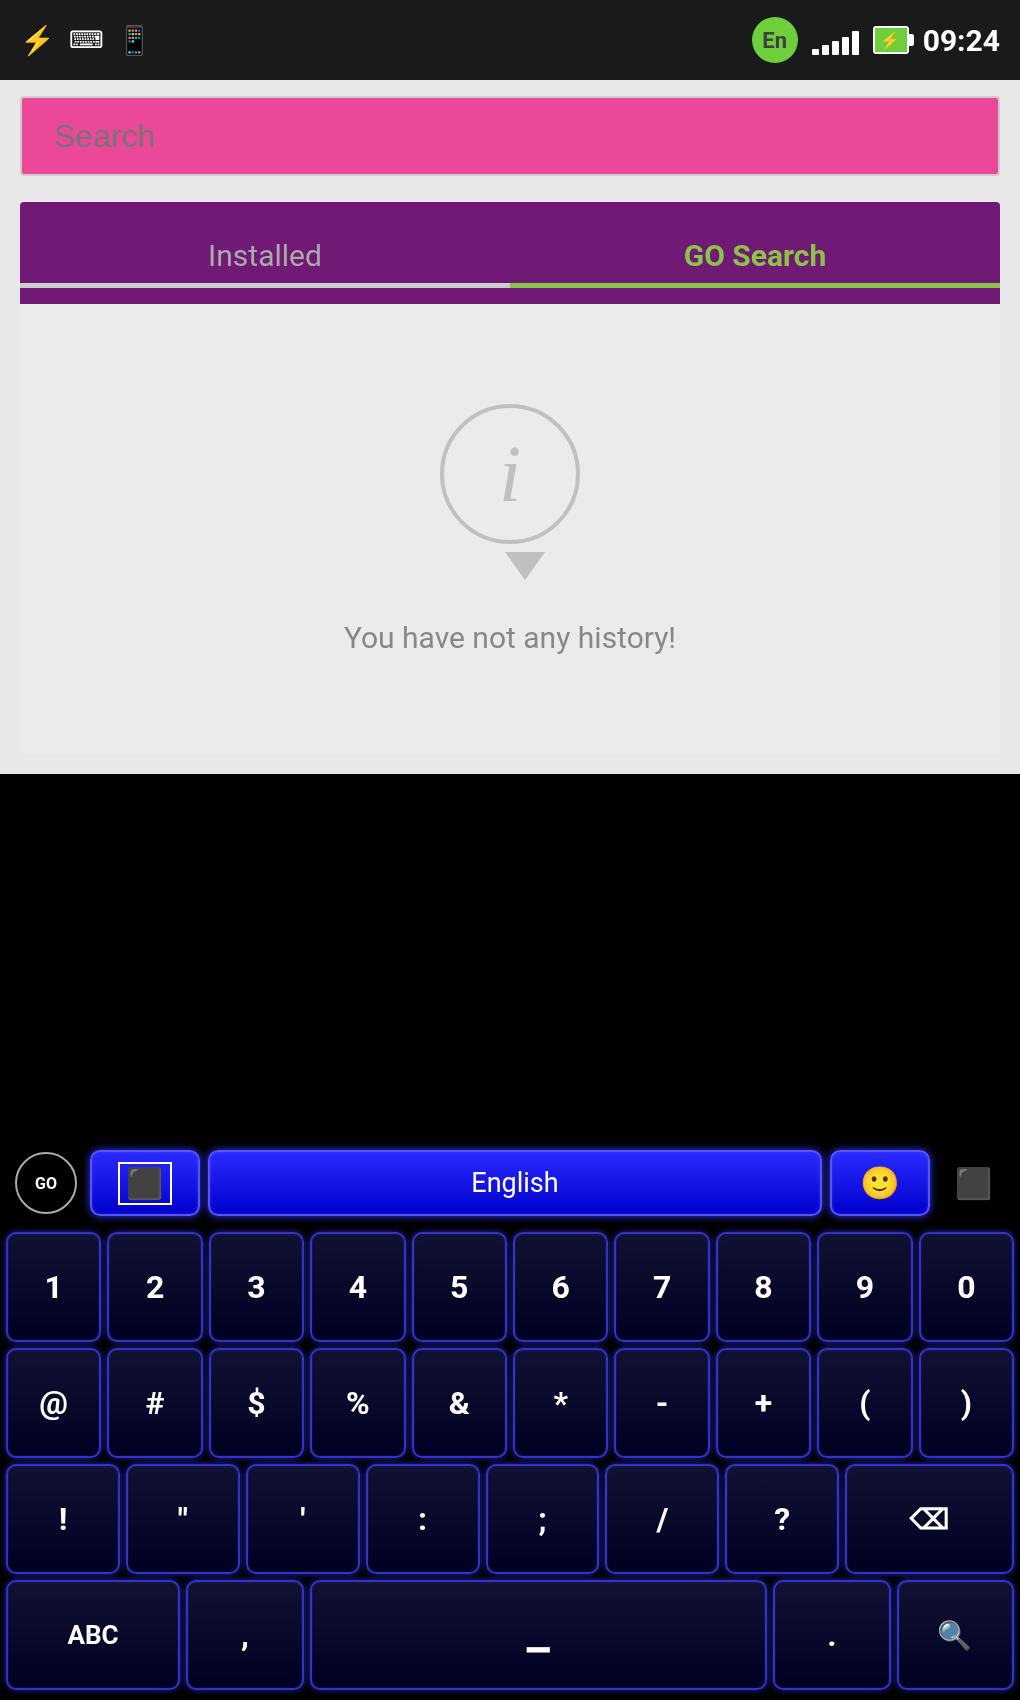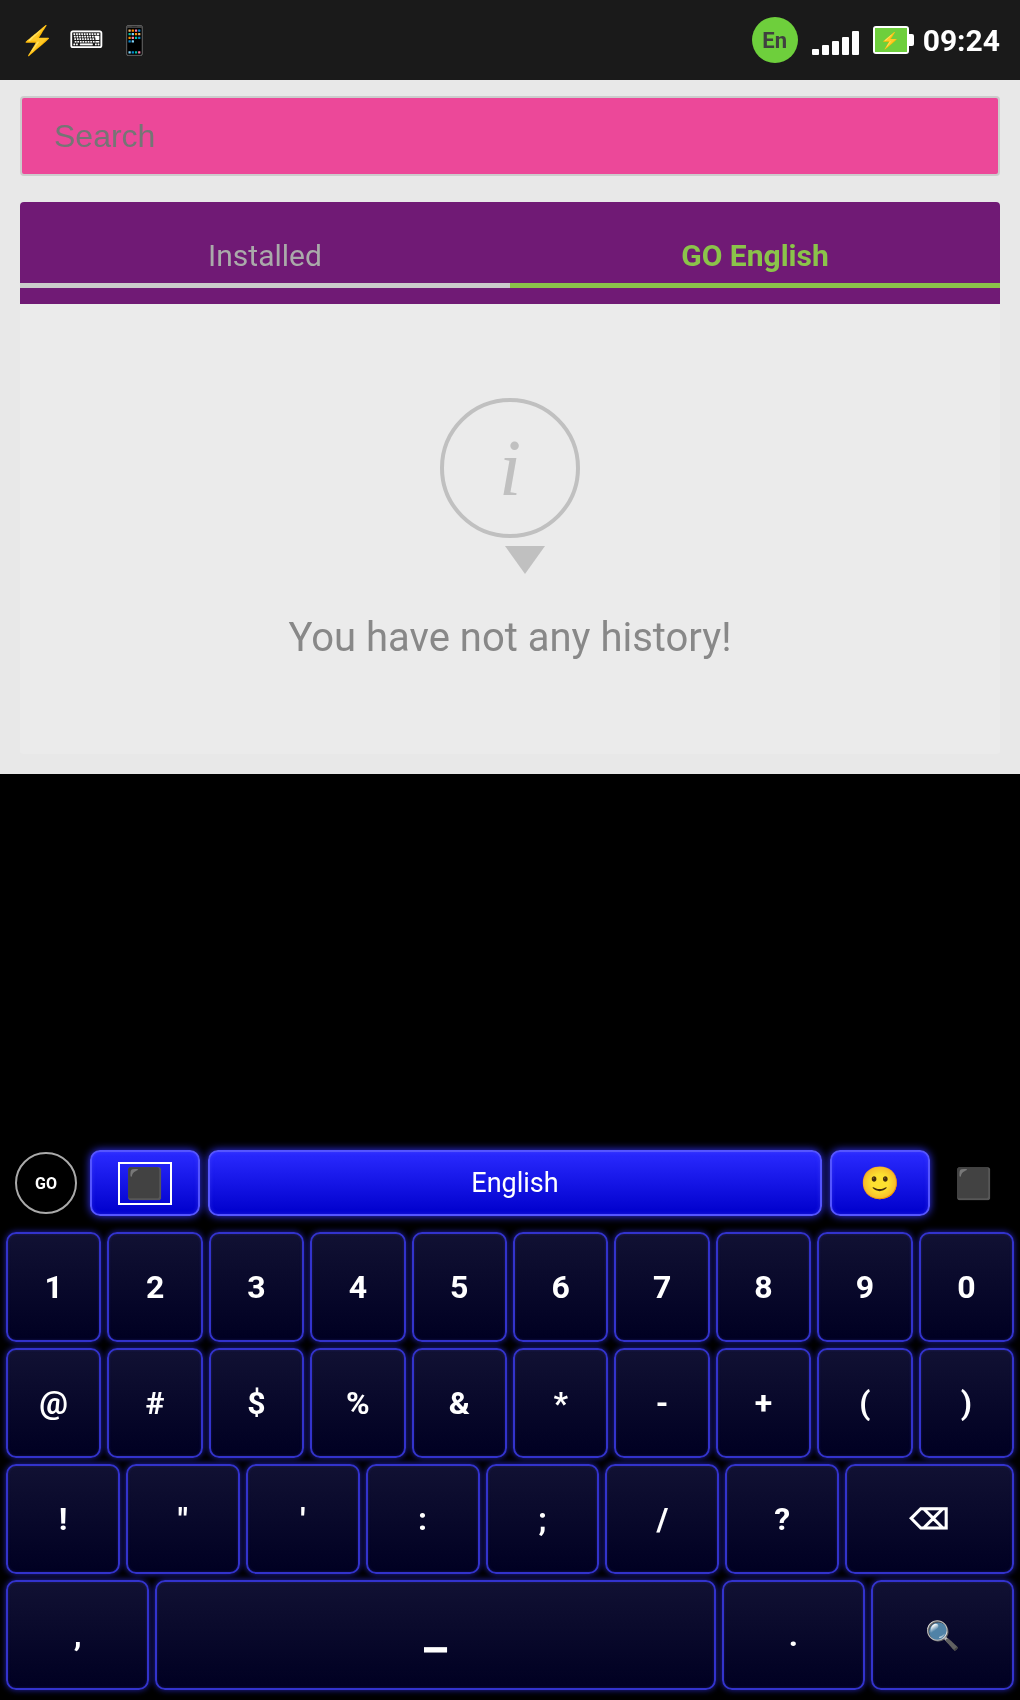--- a/index.html
+++ b/index.html
@@ -222,21 +222,21 @@
       width: 0;
       height: 0;
       border-left: 20px solid transparent;
       border-right: 20px solid transparent;
       border-top: 28px solid #c0c0c0;
       margin-top: -2px;
       margin-left: 30px;
     }
 
     .no-history-text {
-      font-size: 40px;
+      font-size: 30px;
       color: #888;
       margin-top: 40px;
     }
 
     
     #keyboard-area {
       position: absolute;
       bottom: 0;
       left: 0;
       width: 100%;
@@ -422,21 +422,21 @@
 </div>
 
 <div id="main-content">
   <div id="tabs-container">
     <div class="tabs-header">
       <div class="tab-item inactive">
         <span>Installed</span>
         <div class="tab-underline inactive"></div>
       </div>
       <div class="tab-item active">
-        <span>GO English</span>
+        <span>GO Search</span>
         <div class="tab-underline active"></div>
       </div>
     </div>
     <div class="tab-content">
       <div style="display:flex; flex-direction:column; align-items:center;">
         <div class="info-icon-circle">
           <span class="info-i">i</span>
         </div>
         <div class="info-bubble-tail"></div>
       </div>
@@ -502,20 +502,21 @@
       <div class="key">:</div>
       <div class="key">;</div>
       <div class="key">/</div>
       <div class="key">?</div>
       <div class="key key-wide key-backspace">
         <span class="backspace-symbol">⌫</span>
       </div>
     </div>
 
     <div class="key-row">
+      <div class="key key-wide key-abc">ABC</div>
       <div class="key">,</div>
       <div class="key key-space">
         <span class="space-icon">▁</span>
       </div>
       <div class="key key-period">.</div>
       <div class="key key-search-btn">
         <span>🔍</span>
       </div>
     </div>
 

